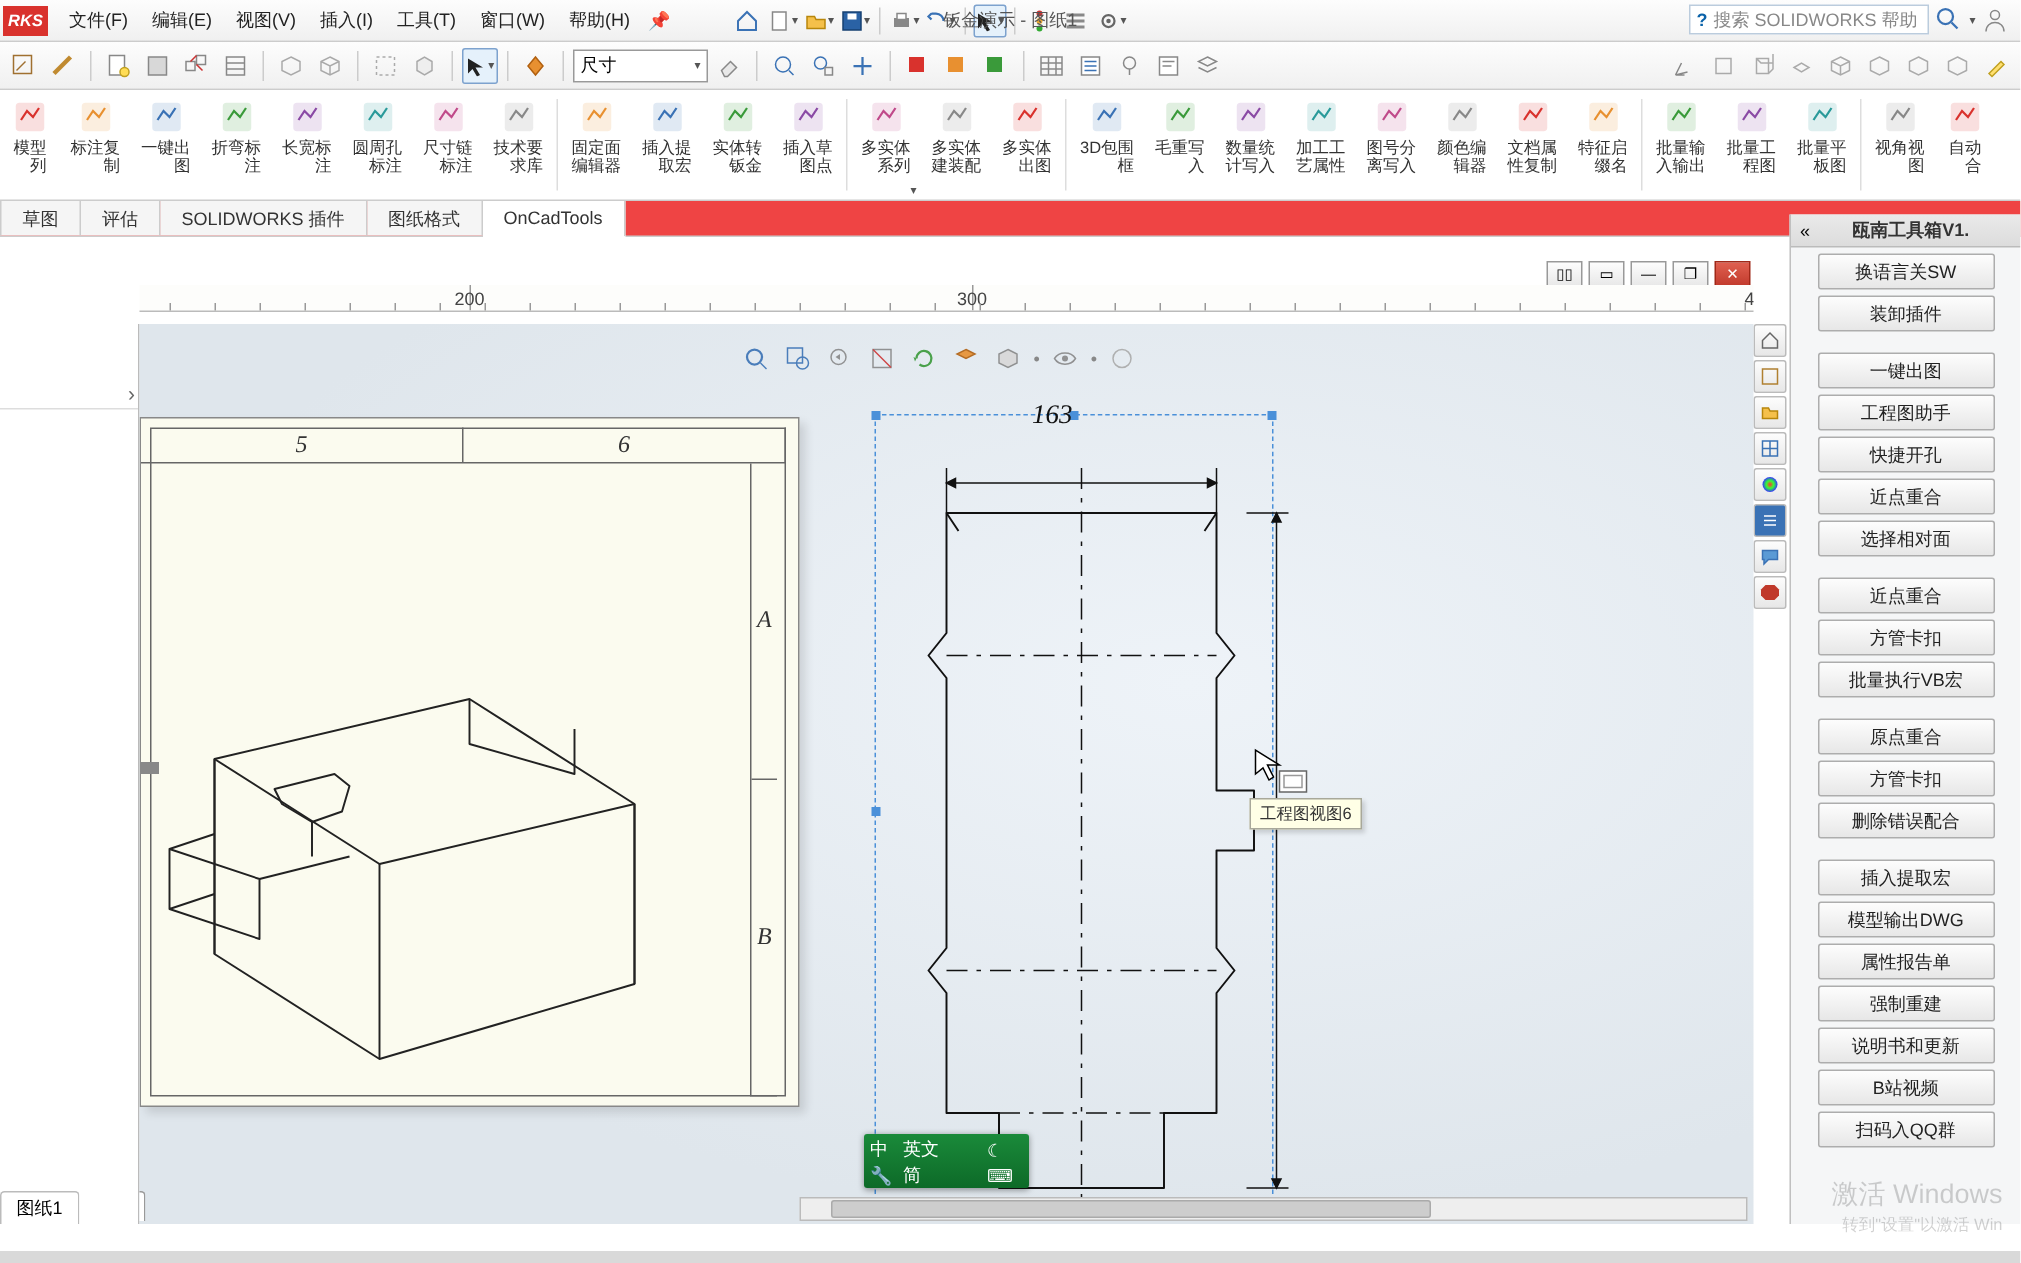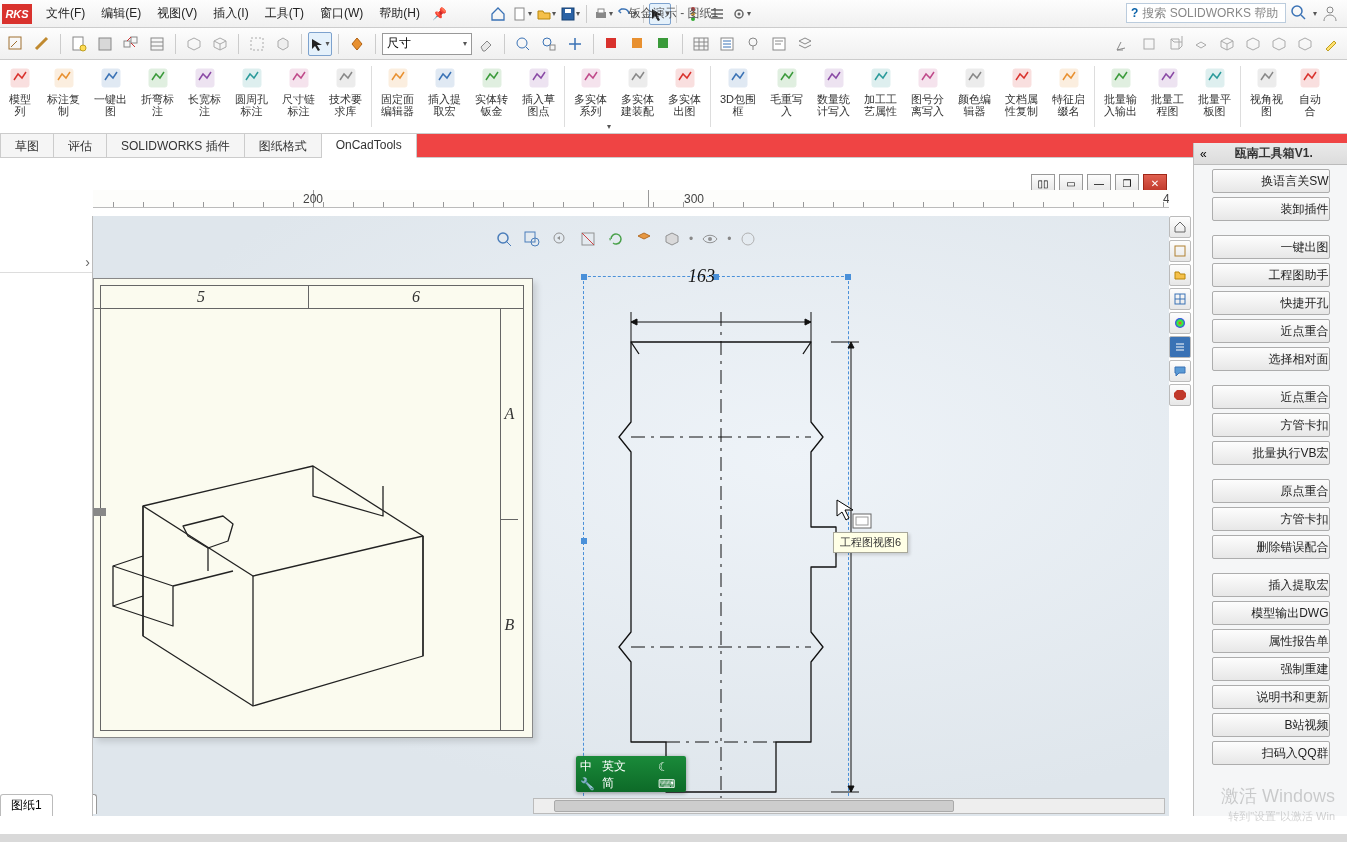--- a/index.html
+++ b/index.html
@@ -25,36 +25,36 @@
 
 .toolbar2 { height: 32px; background: linear-gradient(#fdfdfd,#f0f0f0); border-bottom: 1px solid #ccc; display: flex; align-items: center; padding: 0 4px; gap: 2px; }
 .tool2-btn { width: 24px; height: 24px; display: flex; align-items: center; justify-content: center; border: 1px solid transparent; border-radius: 2px; }
 .tool2-sep { width: 1px; height: 20px; background: #ccc; margin: 0 4px; }
 .dim-combo { width: 90px; height: 22px; border: 1px solid #999; background: #fff; display: flex; align-items: center; padding: 0 4px; justify-content: space-between; }
 
 
 .ribbon { height: 74px; background: #fff; border-bottom: 1px solid #ccc; display: flex; align-items: stretch; overflow: hidden; }
 .r-btn { display: flex; flex-direction: column; align-items: center; justify-content: flex-start; padding: 4px 6px 2px 6px; gap: 2px; border: 1px solid transparent; position: relative; }
 .r-ico { width: 26px; height: 26px; display: flex; align-items: center; justify-content: center; }
-.r-lbl { font-size: 11px; color: #333; text-align: center; line-height: 12px; white-space: pre; }
+.r-lbl { font-size: 11px; color: #333; text-align: right; line-height: 12px; white-space: pre; }
 .r-sep { width: 1px; background: #ddd; margin: 6px 2px; }
 .r-drop { position: absolute; bottom: 1px; right: 2px; font-size: 8px; color: #555; }
 
 
 .tabstrip { height: 24px; background: #ef4444; display: flex; border-bottom: 1px solid #ccc; }
 .tab { padding: 4px 14px; border-right: 1px solid #ccc; color: #333; background: #f5f5f5; }
 .tab.first { border-left: 1px solid #ccc; }
 .tab.active { background: #fff; border-bottom: 1px solid #fff; margin-bottom: -1px; }
 
 
 .taskpane { position: absolute; right: 0; top: 143px; width: 154px; bottom: 26px; background: #f5f6f7; border-left: 1px solid #c0c0c0; display: flex; flex-direction: column; }
 .taskpane-head { height: 22px; background: linear-gradient(#eaeaea,#dcdcdc); display: flex; align-items: center; padding: 0 6px; font-size: 11px; border-bottom: 1px solid #bbb; }
 .taskpane-head .chev { margin-right: auto; }
 .tp-title { flex: 1; text-align: center; font-weight: bold; color: #333; }
-.tp-btn { display: block; margin: 4px auto; width: 118px; height: 24px; background: linear-gradient(#fdfdfd,#e7e7e7); border: 1px solid #adadad; border-radius: 2px; font-size: 12px; color: #222; text-align: right; }
+.tp-btn { display: block; margin: 4px auto; width: 118px; height: 24px; background: linear-gradient(#fdfdfd,#e7e7e7); border: 1px solid #adadad; border-radius: 2px; font-size: 12px; color: #222; }
 .tp-sep { height: 6px; }
 
 
 .sidetabs { position: absolute; right: 154px; top: 216px; width: 24px; display: flex; flex-direction: column; gap: 2px; }
 .side-ico { width: 22px; height: 22px; border: 1px solid #bbb; border-radius: 2px; background: linear-gradient(#fdfdfd,#e7e7e7); display: flex; align-items: center; justify-content: center; }
 
 
 .doc-ctrls { position: absolute; right: 180px; top: 174px; display: flex; gap: 4px; }
 .doc-ctrls .wc { width: 24px; height: 18px; border: 1px solid #999; background: linear-gradient(#fdfdfd,#e7e7e7); display: flex; align-items: center; justify-content: center; font-size: 10px; }
 .doc-ctrls .wc.close { background: linear-gradient(#e06050,#c0392b); color: #fff; border-color: #a02818; }
@@ -717,21 +717,21 @@
   <div class="wc">▭</div>
   <div class="wc">—</div>
   <div class="wc">❐</div>
   <div class="wc close">✕</div>
 </div>
 
 <div class="ruler" id="ruler-host">
     <div class="tick" style="left: 220px;"></div>
     <div class="ticklbl" style="left: 220px;">200</div>
     <div class="tick" style="left: 555px;"></div>
-    <div class="ticklbl" style="left: 555px; margin-left: 46px;">300</div>
+    <div class="ticklbl" style="left: 555px;">300</div>
     <div class="ticklbl" style="left: 1080px;">400</div>
     <div class="tick" style="left: 20px; height: 6px; top: 12px;"></div>
     <div class="tick" style="left: 50px; height: 6px; top: 12px;"></div>
     <div class="tick" style="left: 80px; height: 6px; top: 12px;"></div>
     <div class="tick" style="left: 110px; height: 6px; top: 12px;"></div>
     <div class="tick" style="left: 140px; height: 6px; top: 12px;"></div>
     <div class="tick" style="left: 170px; height: 6px; top: 12px;"></div>
     <div class="tick" style="left: 200px; height: 6px; top: 12px;"></div>
     <div class="tick" style="left: 230px; height: 6px; top: 12px;"></div>
     <div class="tick" style="left: 260px; height: 6px; top: 12px;"></div>

